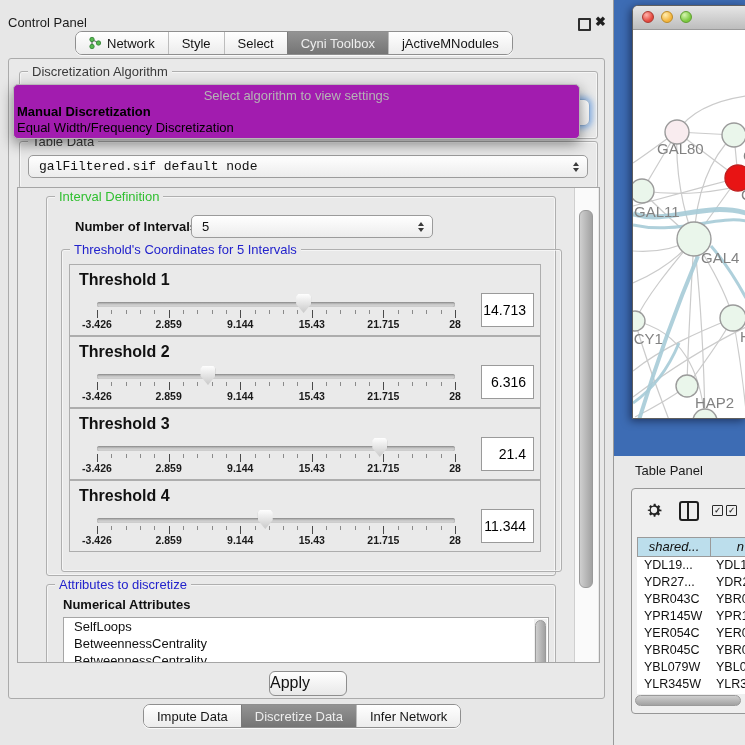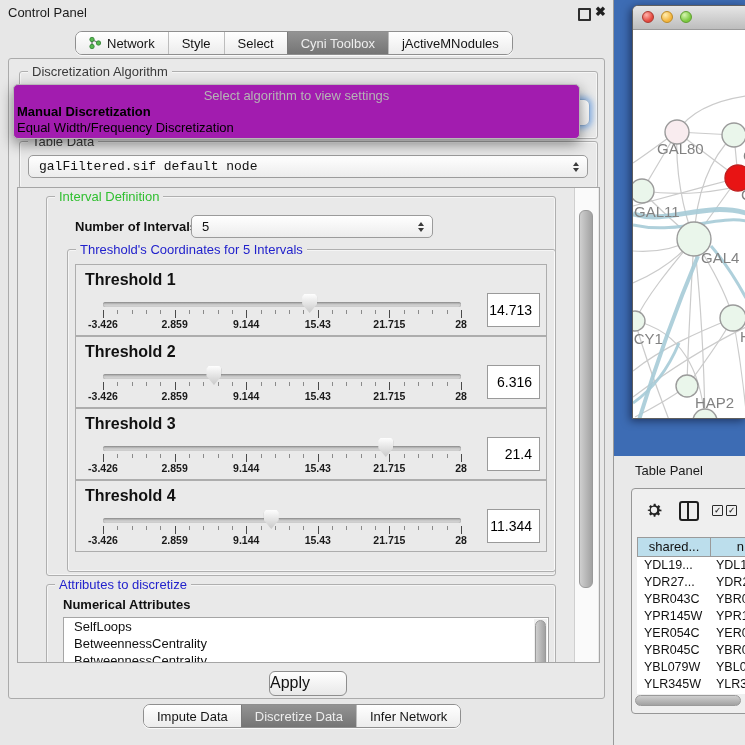--- a/index.html
+++ b/index.html
@@ -1,21 +1,21 @@
 <!DOCTYPE html>
 <html><head>
 <meta charset="utf-8">
 <style>
   html,body{margin:0;padding:0;}
   body{font-family:"Liberation Sans",sans-serif;-webkit-font-smoothing:antialiased;}
   #root{position:relative;width:745px;height:745px;overflow:hidden;background:#E7E7E7;}
 
   
   #control-panel{position:absolute;left:0;top:0;width:613px;height:745px;background:#E7E7E7;}
-  #cp-titlebar{position:absolute;left:0;top:0;width:100%;height:26px;background:#E7E7E7;text-align:right;}
+  #cp-titlebar{position:absolute;left:0;top:10px;width:100%;height:26px;background:#E7E7E7;text-align:right;}
   #cp-title{position:absolute;left:8px;top:0;line-height:26px;font-size:13px;color:#1A1A1A;}
   #float-icon{position:absolute;left:578px;top:8px;width:9px;height:9px;border:2px solid #2E2E2E;border-radius:1px;}
   #close-icon{position:absolute;left:595px;top:4px;font-size:13px;font-weight:bold;color:#1F1F1F;}
 
   .tabbar{position:absolute;display:flex;height:22px;border:1px solid #8F8F8F;border-radius:7px;background:#FFF;box-shadow:0 1px 0 rgba(255,255,255,.8);}
   .tab{display:flex;align-items:center;gap:5px;padding:0 13px;font-size:13px;color:#141414;background:linear-gradient(#FFFFFF,#ECECEC);border-left:1px solid #BDBDBD;white-space:nowrap;cursor:default;}
   .tab:first-child{border-left:none;border-radius:6px 0 0 6px;}
   .tab:last-child{border-radius:0 6px 6px 0;}
   .tab.active{background:linear-gradient(#939393,#757575);color:#EDEDED;border-left:1px solid #7A7A7A;}
   #top-tabs{left:75px;top:31px;}
@@ -37,21 +37,21 @@
   .spin .up{border-bottom:4px solid #3A3A3A;}
   .spin .dn{border-top:4px solid #3A3A3A;}
   #table-combo{left:8px;top:13px;width:560px;height:23px;font-family:Liberation Mono, monospace;}
 
   #scroll-pane{position:absolute;left:8px;top:128px;width:581px;height:474px;border:1px solid #A5A5A5;background:#E9E9E9;overflow:hidden;box-sizing:content-box;}
   #interval-group{left:28px;top:8px;width:508px;height:378px;}
   .gtitle.green{color:#2FBF2F;}
   .gtitle.blue{color:#2222CC;}
   #num-label{position:absolute;left:28px;top:18px;height:23px;line-height:23px;font-size:13px;font-weight:bold;color:#111;}
   #num-combo{left:144px;top:18px;width:242px;height:23px;}
-  #thresh-group{left:20px;top:52px;width:487px;height:321px;}
+  #thresh-group{left:14px;top:52px;width:487px;height:321px;padding-left:12px;}
 
   .tpanel{position:absolute;left:7px;width:472px;height:72px;border:1px solid #ADADAD;background:#EAEAEA;box-sizing:border-box;}
   .tlabel{position:absolute;left:9px;top:6px;font-size:16px;font-weight:bold;color:#111;}
   .track{position:absolute;left:27px;top:37px;width:358px;height:5px;border-radius:3px;background:linear-gradient(#8E8E8E,#C6C6C6 45%,#DCDCDC);box-shadow:inset 0 0 1px #6F6F6F;}
   .thumb{position:absolute;top:29px;width:15px;height:19px;background:linear-gradient(#FEFEFE,#C9C9C9);clip-path:polygon(14% 0,86% 0,100% 15%,100% 52%,50% 100%,0 52%,0 15%);filter:drop-shadow(0 0 1px #808080);}
   .ticks-major{position:absolute;left:27px;top:45px;width:360px;height:8px;background:repeating-linear-gradient(90deg,#4A4A4A 0 1px,transparent 1px 71.6px);}
   .ticks-minor{position:absolute;left:27px;top:45px;width:360px;height:4px;background:repeating-linear-gradient(90deg,#8A8A8A 0 1px,transparent 1px 14.32px);}
   .ticklabel{position:absolute;top:53px;width:60px;text-align:center;font-size:10.5px;font-weight:bold;color:#1A1A1A;}
   .vbox{position:absolute;left:411px;top:28px;width:53px;height:34px;background:#FFF;border:1px solid #9A9A9A;box-sizing:border-box;font-size:14px;color:#000;text-align:right;line-height:32px;padding-right:7px;}
 
@@ -90,21 +90,21 @@
   #table-panel-region{position:absolute;left:0;top:456px;width:100%;height:289px;background:#E9E9E9;}
   #tp-title{position:absolute;left:21px;top:7px;font-size:13px;color:#1A1A1A;}
   #tp-box{position:absolute;left:17px;top:32px;width:115px;height:226px;background:#EFEFEF;border:1px solid #979797;border-radius:4px 0 0 4px;box-sizing:border-box;}
   #tp-gear{position:absolute;left:13px;top:12px;width:18px;height:18px;}
   #tp-colicon{position:absolute;left:47px;top:12px;width:16px;height:16px;border:2px solid #1F1F1F;border-radius:3px;}
   #tp-colicon .divline{position:absolute;left:6px;top:0;width:2px;height:100%;background:#1F1F1F;}
   .checkicon{position:absolute;top:16px;width:9px;height:9px;border:1.5px solid #2A2A2A;border-radius:1px;font-size:8px;line-height:9px;text-align:center;color:#2A2A2A;font-weight:bold;}
   #check1{left:80px;}
   #check2{left:94px;}
   #tp-header{position:absolute;left:5px;top:48px;width:110px;height:20px;display:flex;border:1px solid #9A9A9A;box-sizing:border-box;background:#BCDEEC;}
-  .hcell{font-size:13px;color:#111;text-align:center;line-height:18px;overflow:hidden;white-space:nowrap;}
+  .hcell{font-size:13px;color:#111;text-align:center;line-height:18px;overflow:hidden;white-space:nowrap;font-style:italic;}
   .hcell.c1{width:73px;border-right:1px solid #9A9A9A;box-sizing:border-box;}
   .hcell.c2{flex:1;text-align:right;padding-right:2px;}
   #tp-rows{position:absolute;left:5px;top:68px;width:110px;height:144px;background:#FFF;overflow:hidden;}
   .trow{display:flex;height:17px;line-height:17px;font-size:12.5px;color:#111;white-space:nowrap;}
   .tcell1{width:73px;padding-left:7px;box-sizing:border-box;overflow:hidden;}
   .tcell2{flex:1;padding-left:6px;overflow:hidden;}
   #tp-hscroll{position:absolute;left:2px;top:205px;width:111px;height:13px;background:#EFEFEF;z-index:5;}
   #tp-hscroll .sb-thumb-h{position:absolute;left:1px;top:1px;width:106px;height:11px;}
 
   .netlabel{font-size:15px;fill:#828282;}

